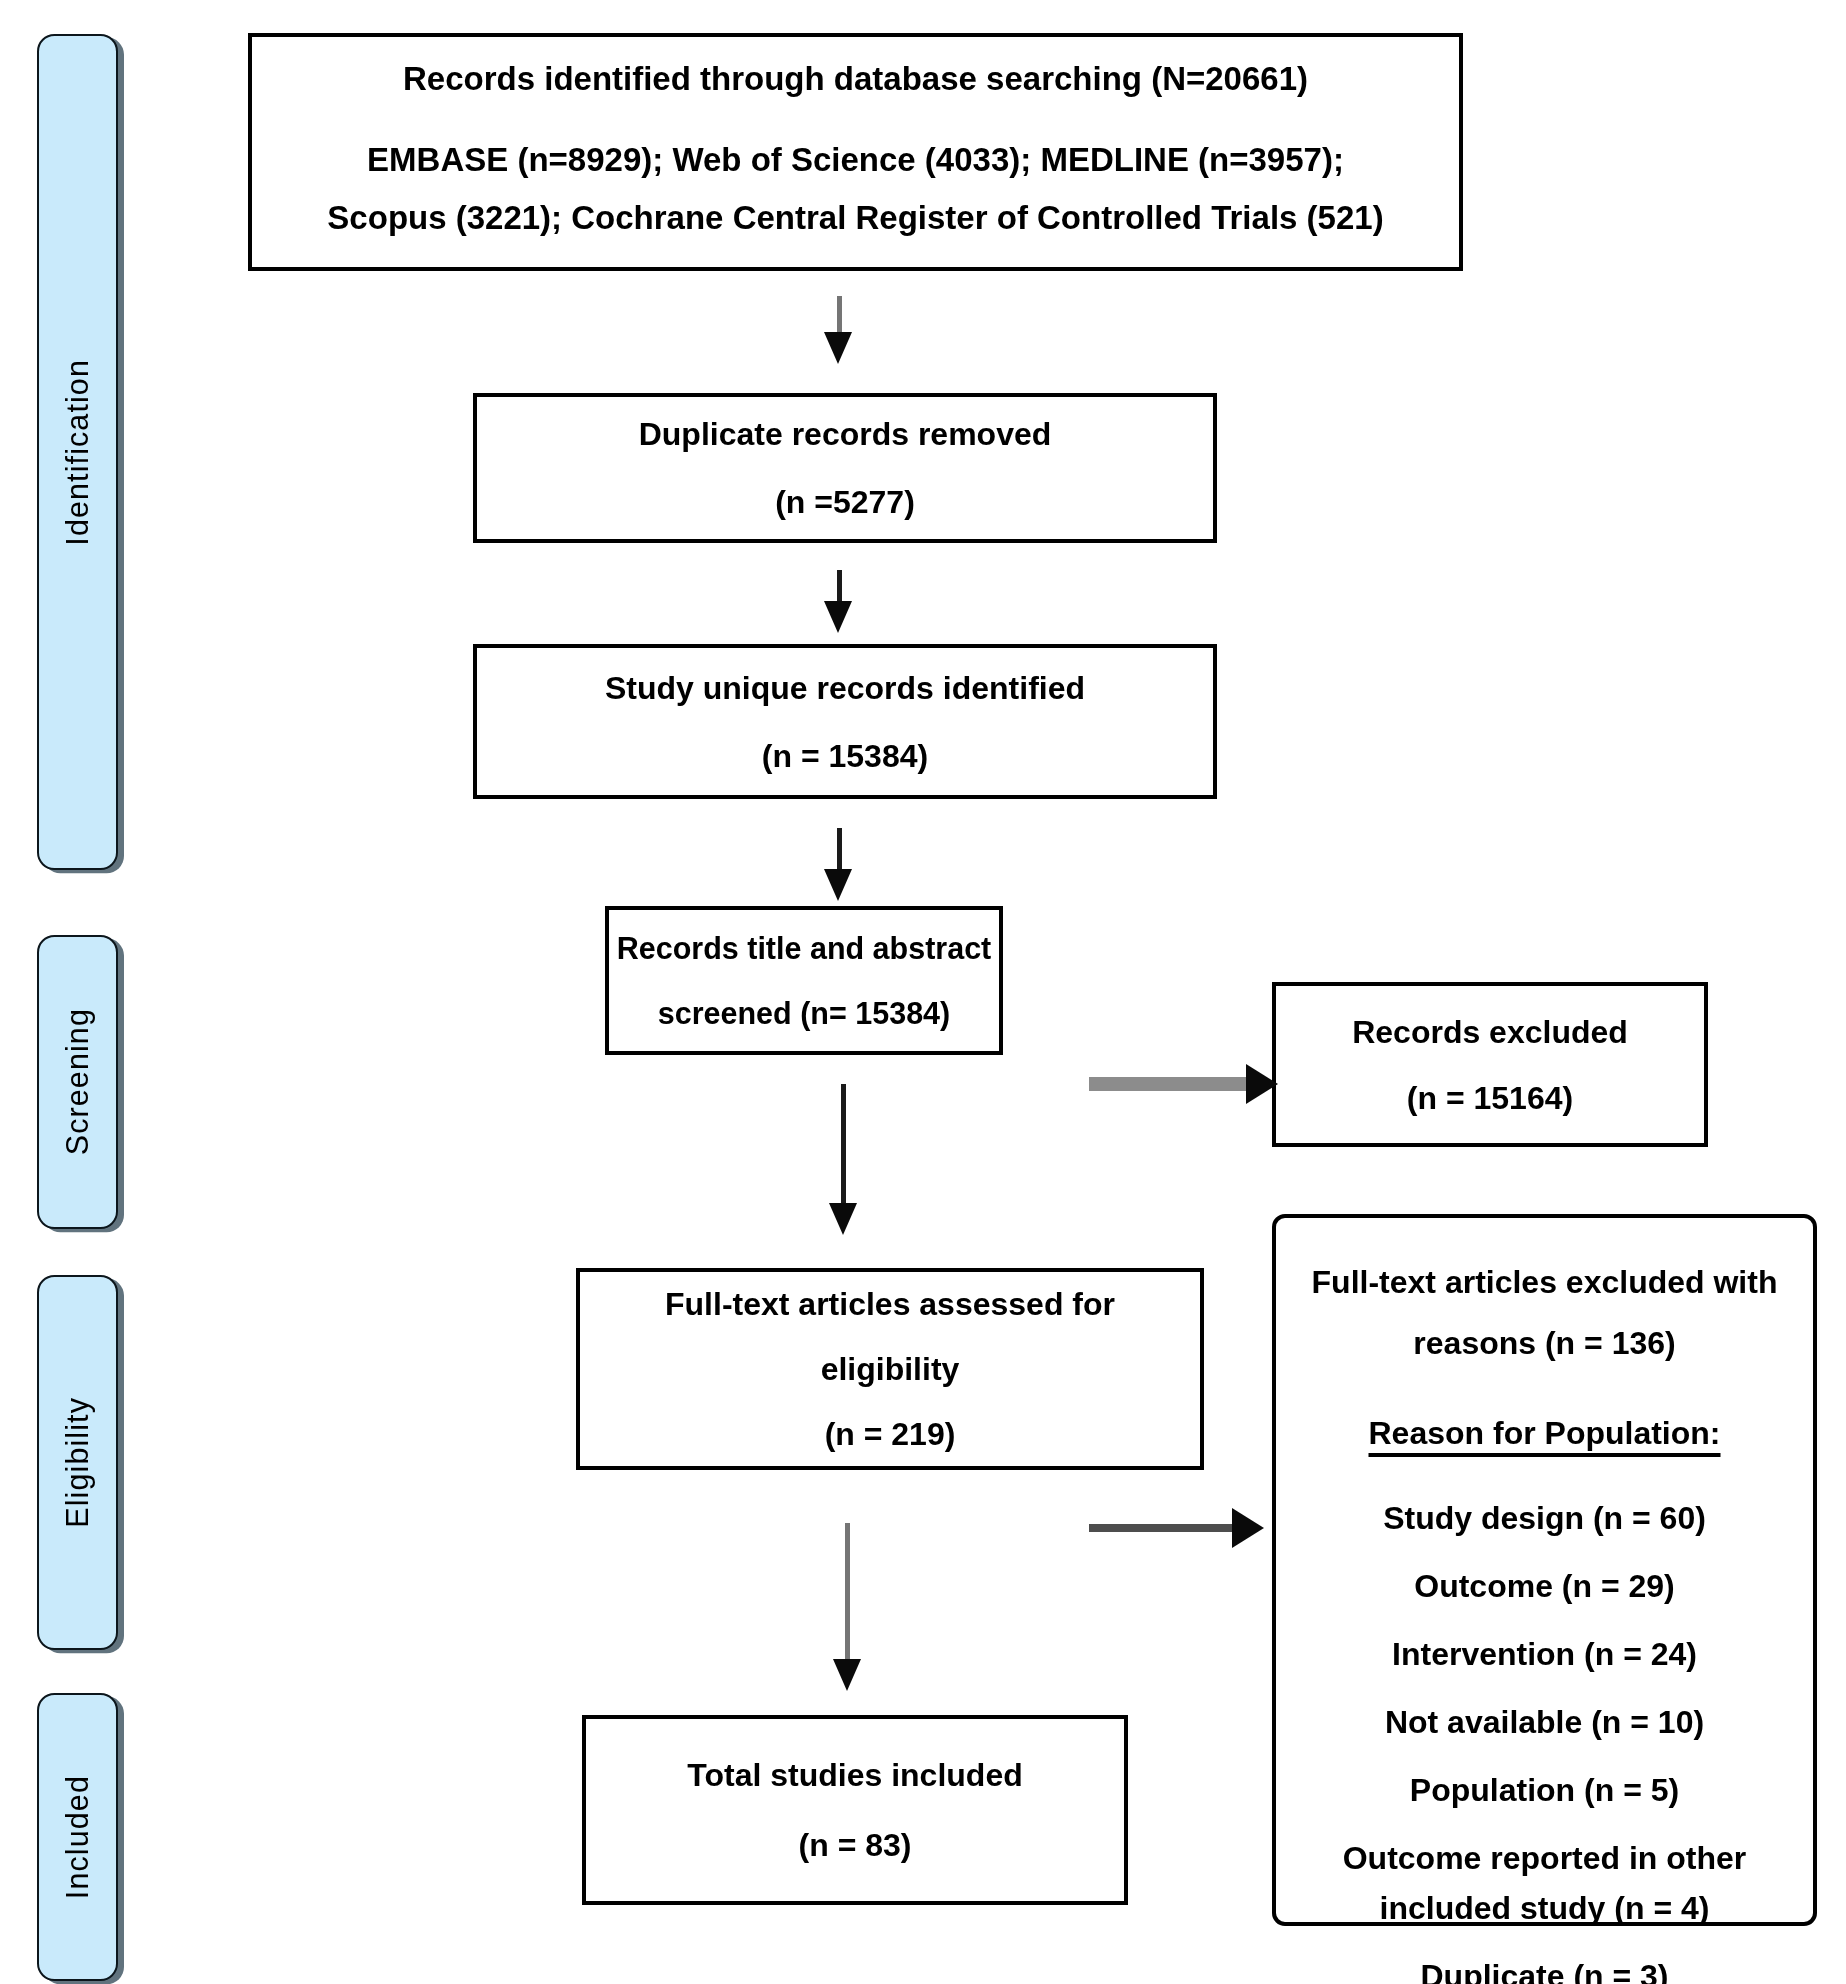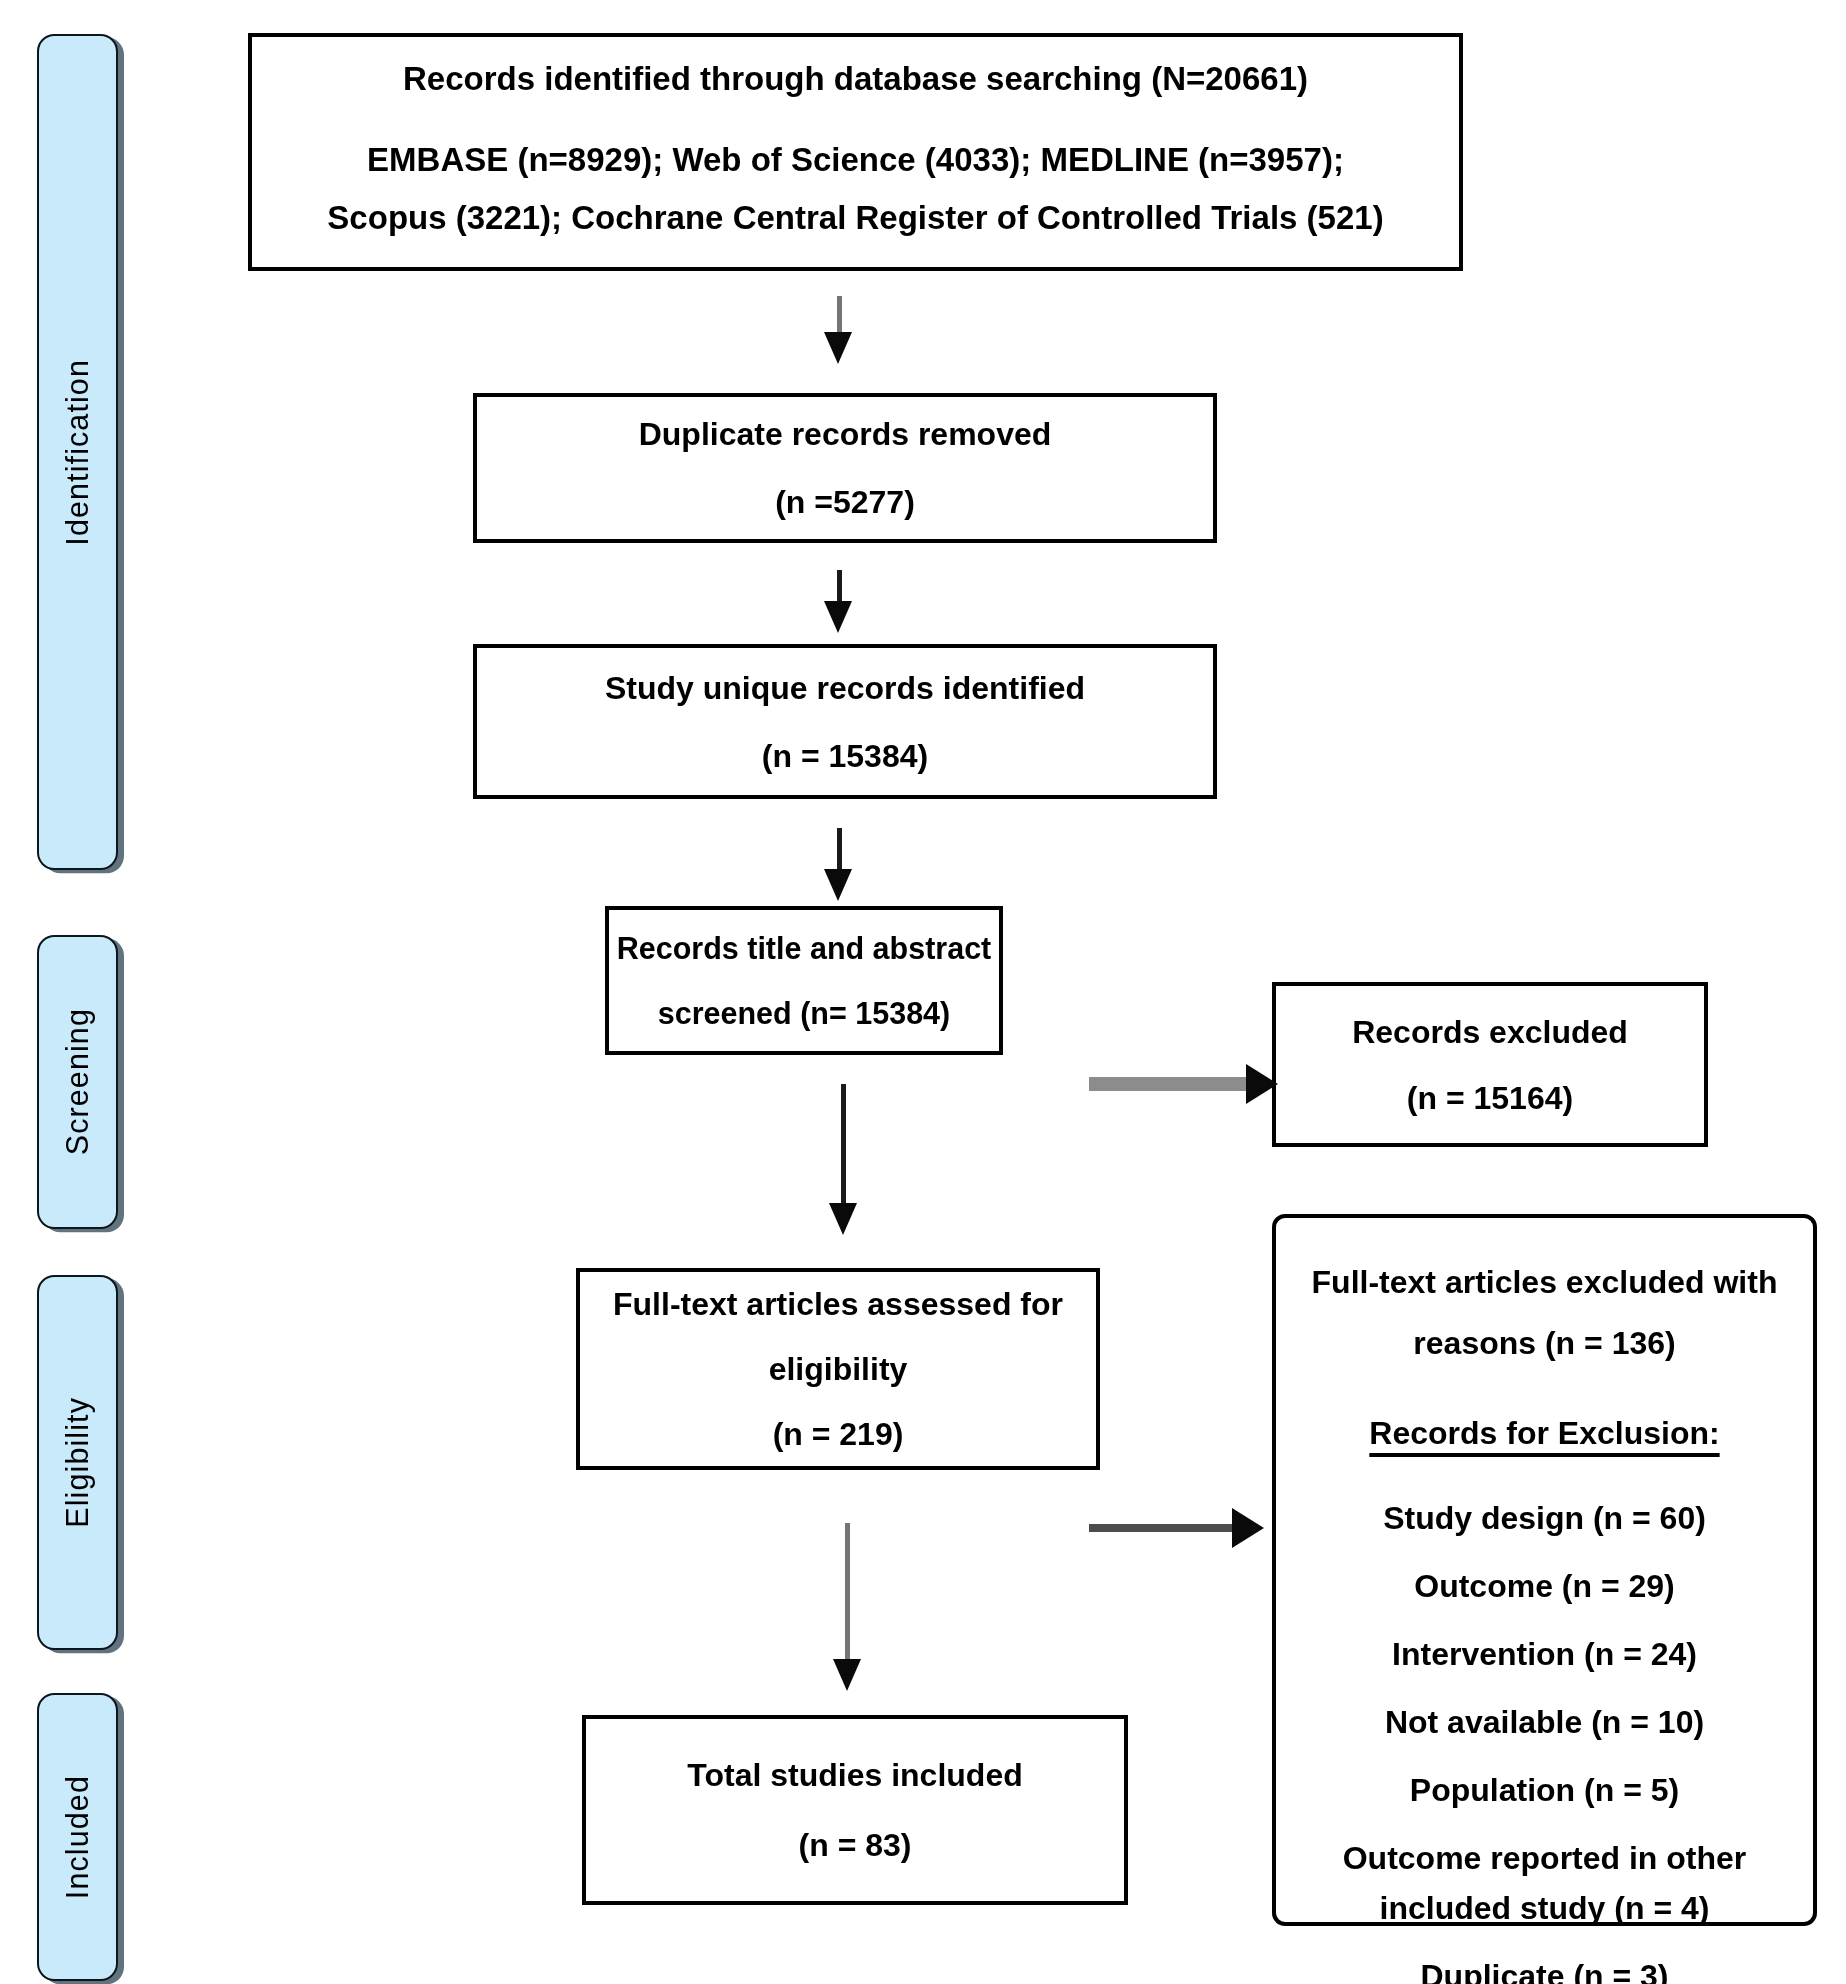--- a/index.html
+++ b/index.html
@@ -16,21 +16,21 @@
     box-sizing:border-box;
   }
   .bline{white-space:nowrap;}
   .para{white-space:normal;line-height:1.75;}
   #box-identified{left:248px;top:33px;width:1215px;height:238px;font-size:33px;gap:32px;}
   #box-identified .para{width:1079px;}
   #box-duplicate{left:473px;top:393px;width:744px;height:150px;gap:28px;}
   #box-unique{left:473px;top:644px;width:744px;height:155px;gap:28px;}
   #box-screened{left:605px;top:906px;width:398px;height:149px;gap:26px;font-size:30.5px;}
   #box-records-excluded{left:1272px;top:982px;width:436px;height:165px;gap:26px;}
-  #box-fulltext{left:576px;top:1268px;width:524px;height:202px;gap:25px;}
+  #box-fulltext{left:576px;top:1268px;width:628px;height:202px;gap:25px;}
   #box-included{left:582px;top:1715px;width:546px;height:190px;gap:30.5px;justify-content:center;}
   
   #box-excluded-full{
     left:1272px;top:1214px;width:545px;height:712px;
     justify-content:flex-start;padding:34px 21px 16.3px 21px;border-radius:13px;
   }
   #box-excluded-full .title{line-height:1.9;white-space:normal;}
   #box-excluded-full .subtitle{
     margin-top:39px;white-space:nowrap;
     text-decoration:underline;text-decoration-thickness:3.8px;text-underline-offset:8.7px;
@@ -127,21 +127,21 @@
 
   <div class="box" id="box-fulltext">
     <div class="bline">Full-text articles assessed for</div>
     <div class="bline">eligibility</div>
     <div class="bline">(n = 219)</div>
   </div>
 
   <div class="box" id="box-excluded-full">
     <div class="title">Full-text articles excluded with</div>
     <div class="title">reasons (n = 136)</div>
-    <div class="subtitle">Records for Exclusion:</div>
+    <div class="subtitle">Reason for Population:</div>
     <div class="reason-list">
       <div class="reason">Study design (n = 60)</div>
       <div class="reason">Outcome (n = 29)</div>
       <div class="reason">Intervention (n = 24)</div>
       <div class="reason">Not available (n = 10)</div>
       <div class="reason">Population (n = 5)</div>
       <div class="reason">Outcome reported in other included study (n = 4)</div>
       <div class="reason">Duplicate (n = 3)</div>
 
     </div>

